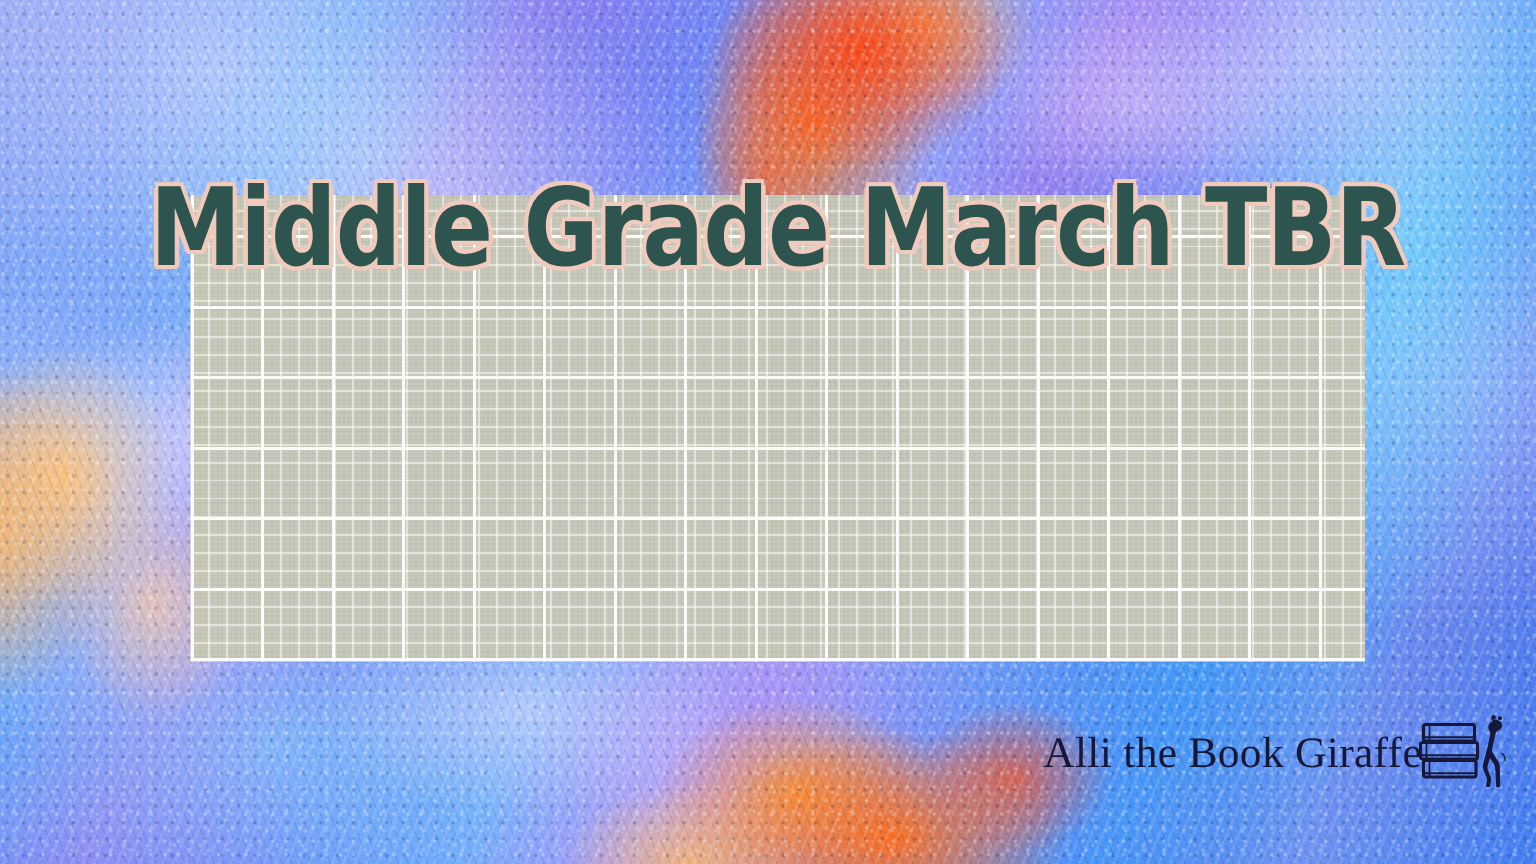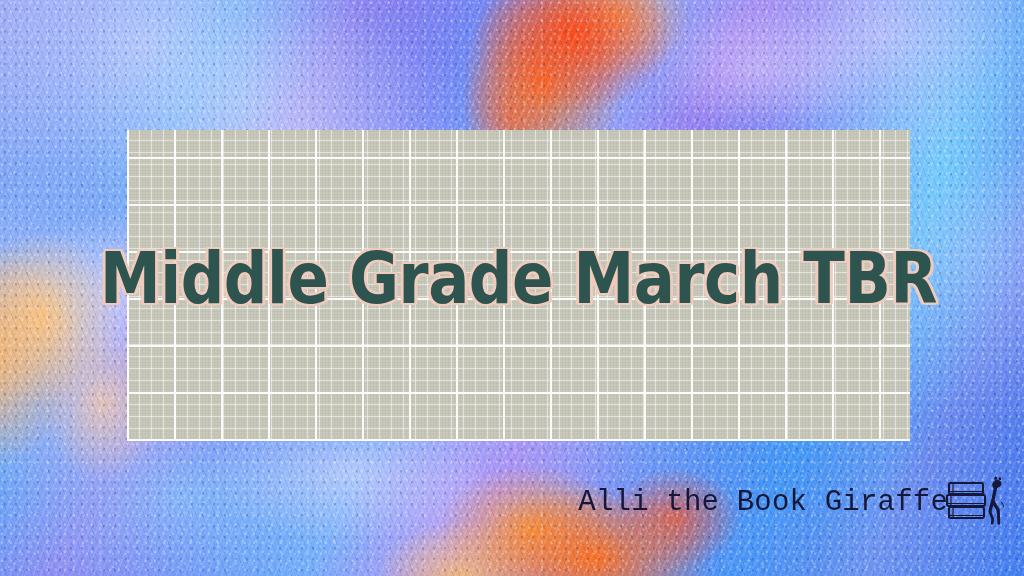--- a/index.html
+++ b/index.html
@@ -134,21 +134,21 @@
       repeating-linear-gradient(90deg,
         rgba(255,255,255,.55) 0 1px, rgba(255,255,255,0) 1px 12px),
       repeating-linear-gradient(0deg,
         rgba(255,255,255,.55) 0 1px, rgba(255,255,255,0) 1px 12px),
       
       repeating-linear-gradient(90deg,
         rgba(0,0,0,.03) 0 1px, rgba(0,0,0,0) 1px 3px),
       repeating-linear-gradient(0deg,
         rgba(0,0,0,.03) 0 1px, rgba(0,0,0,0) 1px 3px);
     display:flex;
-    align-items:center;
+    align-items:flex-start;
     justify-content:center;
   }
 
   #card-title {
     font-family:"DejaVu Sans", sans-serif;
     font-weight:700;
     font-size:61px;
     line-height:1;
     letter-spacing:-0.5px;
     color:#2e5450;
@@ -164,21 +164,21 @@
 
   
   #brand {
     position:absolute;
     right:16px; bottom:46px;
     display:flex;
     align-items:center;
     gap:0px;
   }
   #brand-text {
-    font-family:Liberation Mono, monospace;
+    font-family:Liberation Serif, serif;
     font-weight:400;
     font-size:29px;
     letter-spacing:.2px;
     color:#16183a;
     white-space:nowrap;
   }
   #brand-logo { display:block; margin-left:-2px; }
 </style>
 </head>
 <body>

